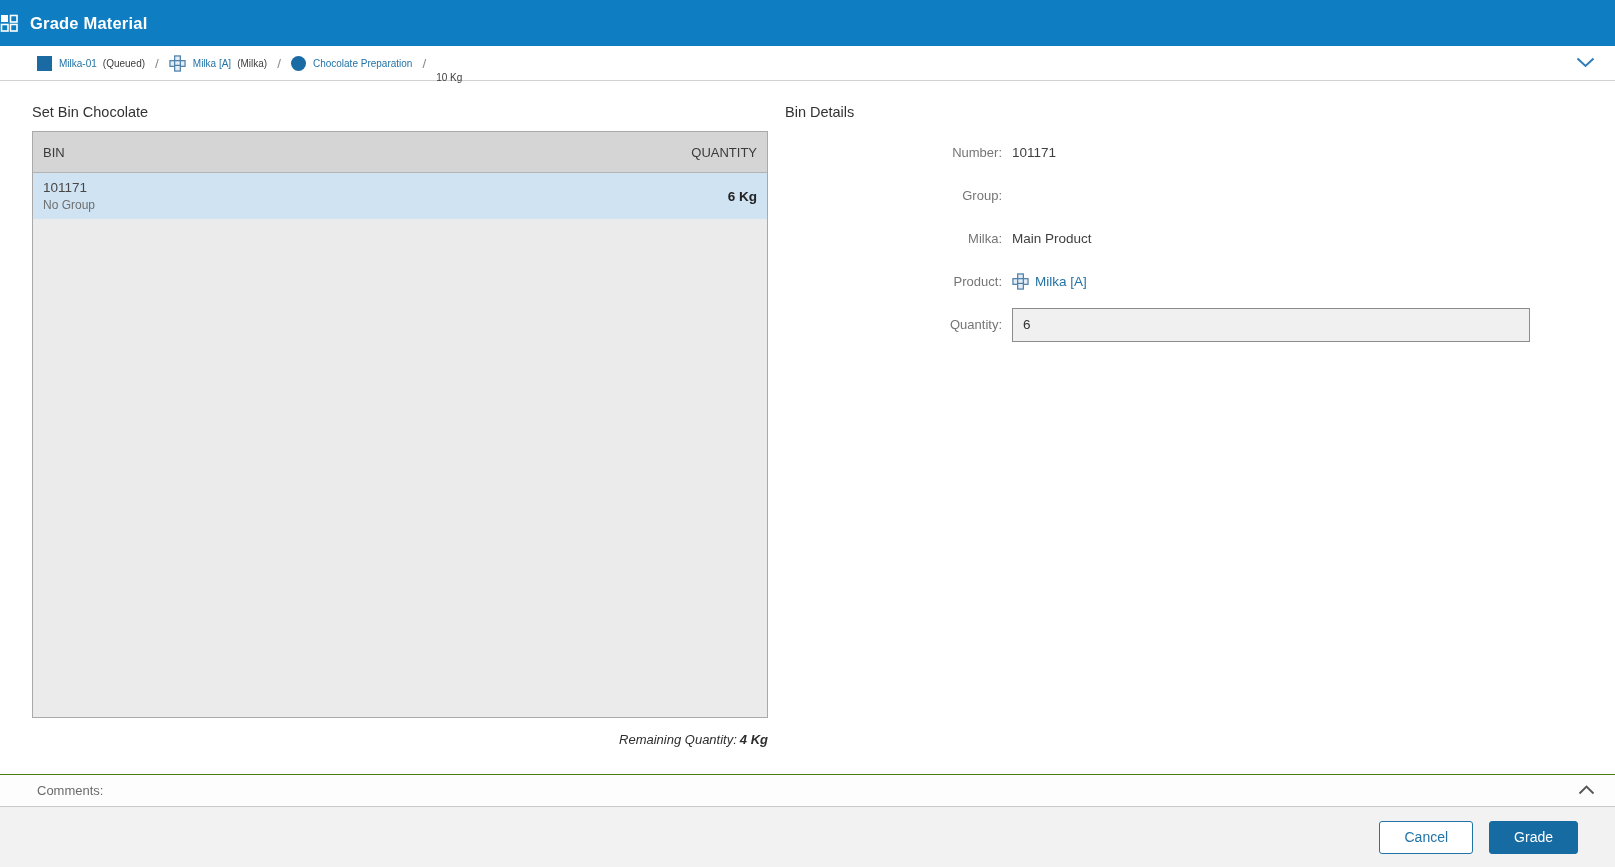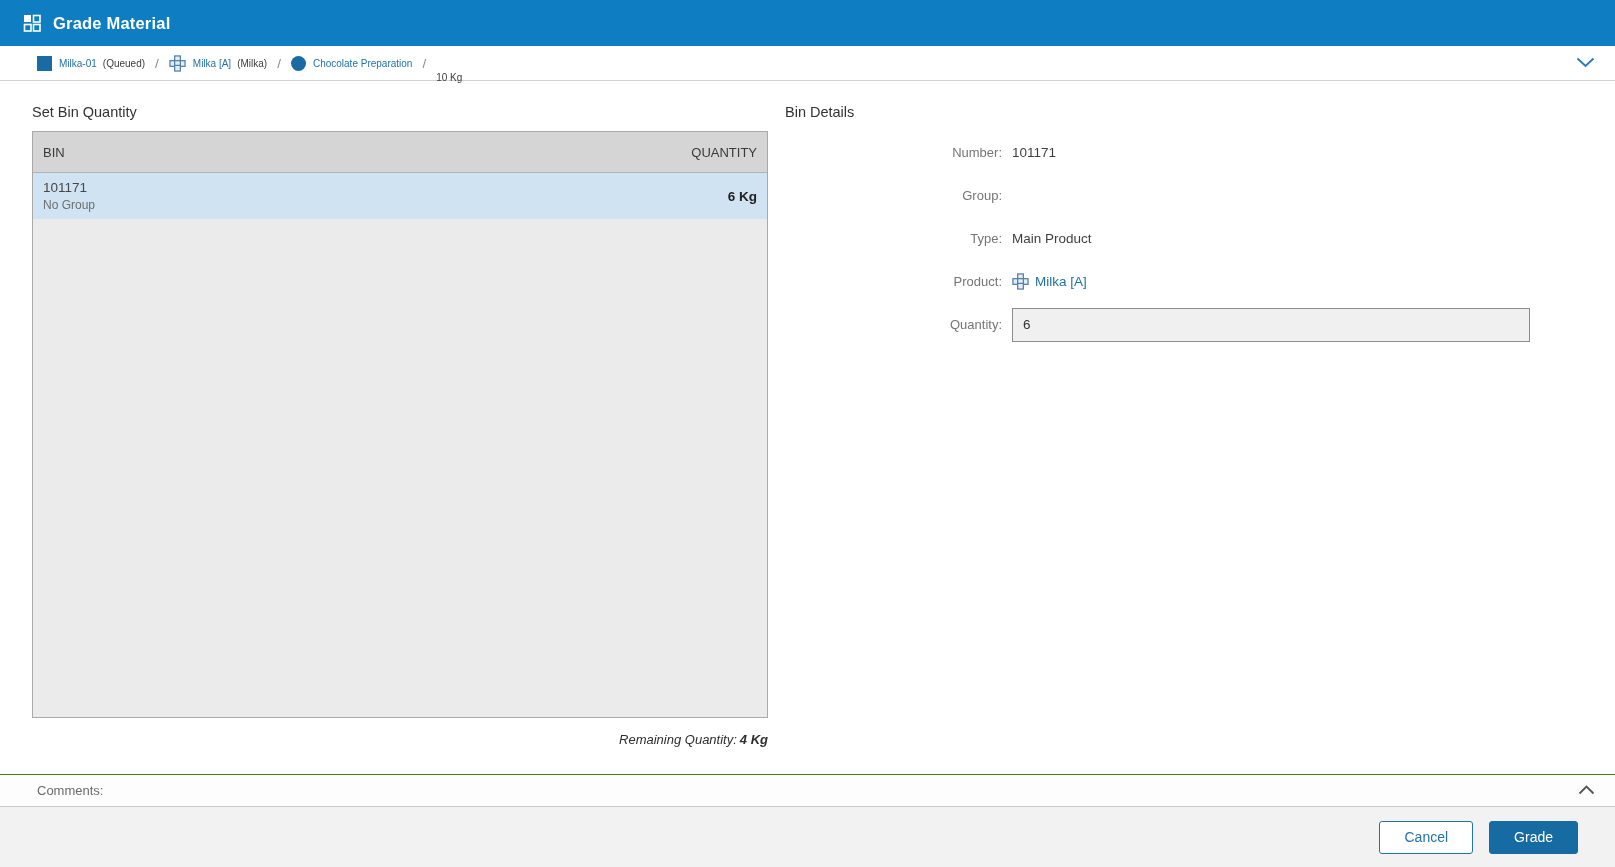--- a/index.html
+++ b/index.html
@@ -12,21 +12,20 @@
     display: flex;
     flex-direction: column;
   }
 
   
   .titlebar {
     height: 46px;
     background: #0e7dc2;
     display: flex;
     align-items: center;
-    padding-left: 23px;
     flex: 0 0 auto;
   }
   .titlebar .app-icon { width: 19px; height: 19px; margin-right: 11px; display: inline-block; }
   .titlebar .title { color: #ffffff; font-size: 16.5px; font-weight: 600; letter-spacing: .2px; }
 
   
   .breadcrumb-bar {
     height: 35px;
     border-bottom: 1px solid #d2d2d2;
     display: flex;
@@ -182,21 +181,21 @@
       <svg width="19" height="11" viewBox="0 0 19 11">
         <polyline points="1.5,1.5 9.5,9 17.5,1.5" fill="none" stroke="#2e7cb8" stroke-width="2"></polyline>
       </svg>
     </span>
   </button>
 </div>
 
 <div class="main">
 
   <div class="left-col">
-    <div class="panel-title">Set Bin Quantity</div>
+    <div class="panel-title">Set Bin Chocolate</div>
 
     <div class="bin-table">
       <div class="thead">
         <span>BIN</span>
         <span>QUANTITY</span>
       </div>
 
       <div class="bin-row">
         <span class="bin-cell">
           <div class="bin-number">101171</div>
@@ -222,21 +221,21 @@
         <span class="detail-label">Number:</span>
         <span class="detail-value">101171</span>
       </div>
 
       <div class="detail-row">
         <span class="detail-label">Group:</span>
         <span class="detail-value"></span>
       </div>
 
       <div class="detail-row">
-        <span class="detail-label">Type:</span>
+        <span class="detail-label">Milka:</span>
         <span class="detail-value">Main Product</span>
       </div>
 
       <div class="detail-row">
         <span class="detail-label">Product:</span>
         <span class="detail-value">
           <span class="p-icon">
             <svg width="17" height="17" viewBox="0 0 18 18">
               <g fill="#e4edf5" stroke="#4d7fa8" stroke-width="1.3">
                 <rect x="6" y="1" width="6" height="6"></rect>

